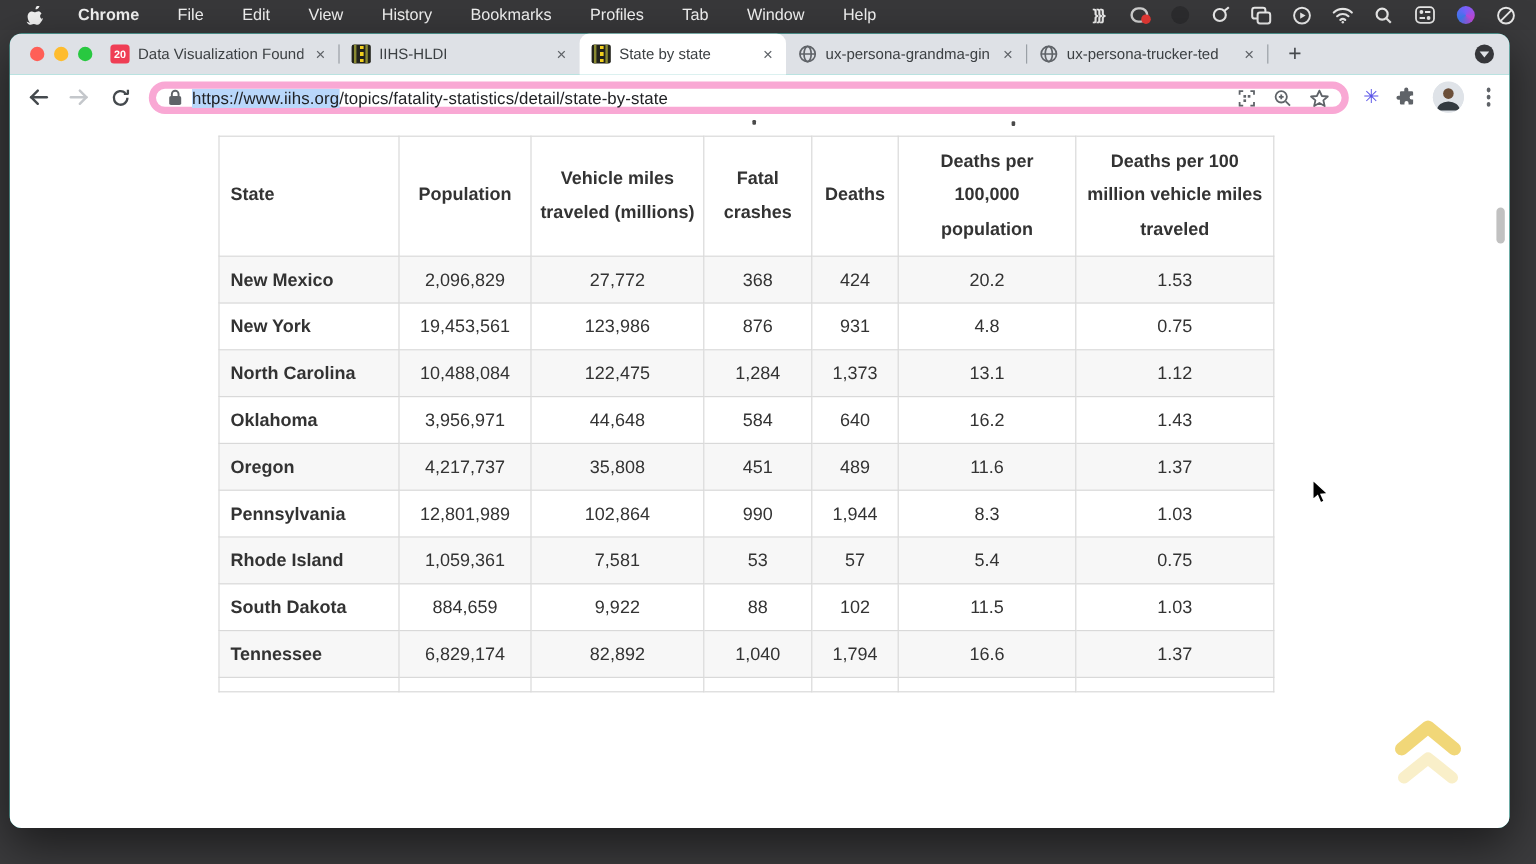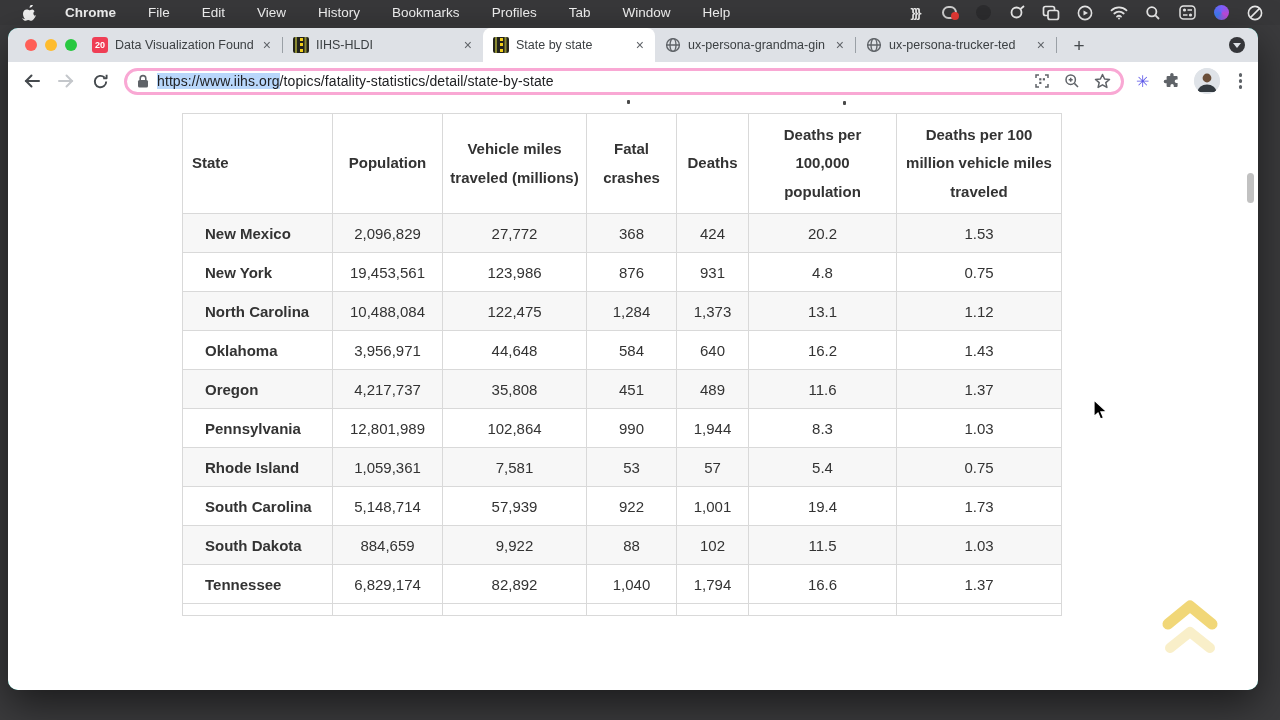--- a/index.html
+++ b/index.html
@@ -59,22 +59,22 @@
   .fav-road::after { content:""; position:absolute; left:2px; top:0; width:1.5px; height:16px; background:#8a8a32; box-shadow:9.5px 0 0 #8a8a32; }
   .newtab-btn { width:28px; height:28px; margin:0 0 2px 8px; display:flex; align-items:center; justify-content:center; font-size:19px; color:#45494d; }
   .tabsearch { position:absolute; right:13px; top:9px; width:16px; height:16px; border-radius:50%; background:#35363a; display:flex; align-items:center; justify-content:center; }
   .tabsearch .caret { width:0; height:0; border-left:4px solid transparent; border-right:4px solid transparent; border-top:5px solid #dee1e6; margin-top:1px; }
 
   
   .toolbar { height:38px; background:#fff; display:flex; align-items:center; padding:0 10px; }
   .nav-btn { width:28px; height:28px; display:flex; align-items:center; justify-content:center; font-size:18px; color:#454a4e; margin-right:6px; }
   .nav-btn.disabled { color:#c4c7cb; }
   .omnibox {
-    height:27px; width:1000px; margin-left:4px; border:3px solid #f9a8d4; border-radius:14px;
-    display:flex; align-items:center; padding:0 10px; font-size:14px; color:#202124;
+    height:27px; width:1000px; margin-left:4px; border:6px solid #f9a8d4; border-radius:14px;
+    display:flex; align-items:flex-start; padding:0 10px; font-size:14px; color:#202124;
   }
   .omni-url { white-space:nowrap; overflow:hidden; flex:1; margin-left:8px; letter-spacing:.1px; }
   .url-sel { background:#b9d7fb; }
   .omni-icons { display:flex; align-items:center; gap:14px; margin-left:10px; color:#5f6368; }
   .toolbar-right { margin-left:auto; display:flex; align-items:center; gap:13px; }
   .ext-pin { color:#5a55e8; font-size:16px; }
   .avatar { width:26px; height:26px; border-radius:50%; overflow:hidden; background:#dfe3e8; }
   .kebab { display:flex; flex-direction:column; gap:2.5px; padding:0 6px; }
   .kebab i { width:3.5px; height:3.5px; border-radius:50%; background:#5f6368; }
 
@@ -82,21 +82,21 @@
   .content { position:relative; height:590px; background:#fff; overflow:hidden; }
   .speck { position:absolute; width:3px; height:4px; background:#4a4a4a; border-radius:1px; }
 
   table.data { position:absolute; left:174px; top:13px; border-collapse:collapse; table-layout:fixed; }
   table.data th, table.data td {
     border:1px solid #d9d9d9; font-size:15px; color:#333; padding:0 6px;
   }
   table.data thead th { font-weight:bold; height:100px; text-align:center; background:#fff; line-height:1.9; }
   table.data thead th:first-child { text-align:left; padding-left:9px; }
   table.data tbody td { height:39px; text-align:center; font-weight:normal; }
-  table.data tbody td:first-child { text-align:left; font-weight:bold; padding-left:22px; }
+  table.data tbody td:first-child { text-align:left; font-weight:bold; padding-left:9px; }
   table.data tbody tr:nth-child(odd) td { background:#f7f7f7; }
   table.data tbody tr.partial td { height:12px; background:#fff; }
 
   .scroll-thumb { position:absolute; right:4px; top:73px; width:7px; height:30px; background:#c1c1c1; border-radius:4px; }
 
   .backtotop { position:absolute; left:1152px; top:498px; width:60px; height:64px; }
   .backtotop svg { display:block; }
 
   .cursor { position:absolute; left:1093px; top:399px; width:16px; height:24px; z-index:50; }
 </style>
@@ -397,29 +397,20 @@
           <tr>
             <td>Rhode Island</td>
             <td>1,059,361</td>
             <td>7,581</td>
             <td>53</td>
             <td>57</td>
             <td>5.4</td>
             <td>0.75</td>
           </tr>
           <tr>
-            <td>South Carolina</td>
-            <td>5,148,714</td>
-            <td>57,939</td>
-            <td>922</td>
-            <td>1,001</td>
-            <td>19.4</td>
-            <td>1.73</td>
-          </tr>
-          <tr>
             <td>South Dakota</td>
             <td>884,659</td>
             <td>9,922</td>
             <td>88</td>
             <td>102</td>
             <td>11.5</td>
             <td>1.03</td>
           </tr>
           <tr>
             <td>Tennessee</td>

